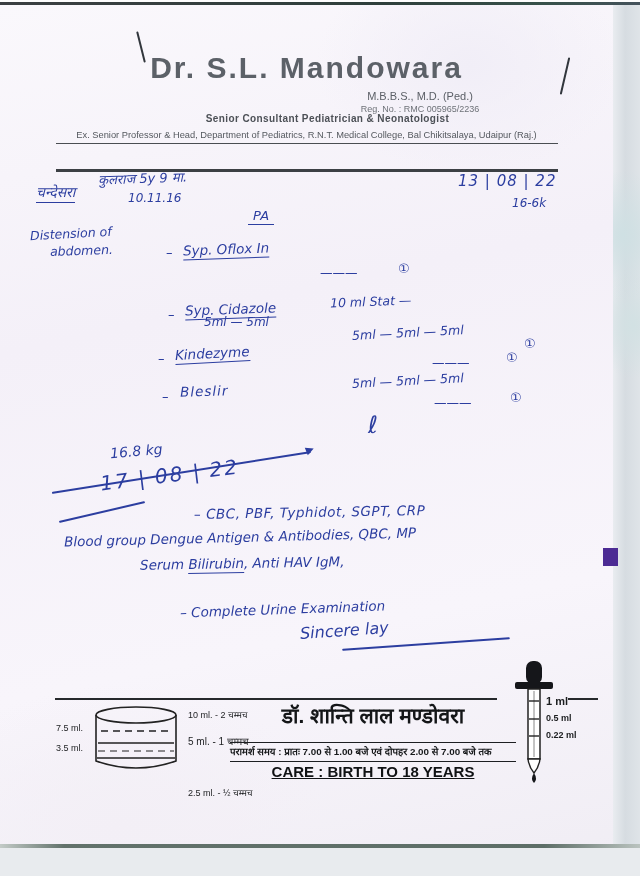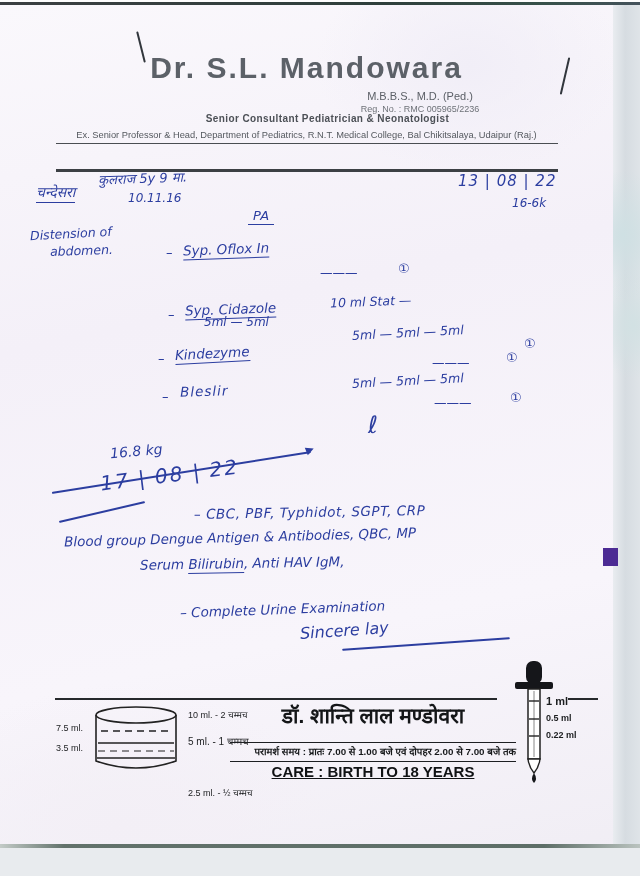--- a/index.html
+++ b/index.html
@@ -105,21 +105,21 @@
         <line x1="5" y1="53" x2="83" y2="53" stroke="#222" stroke-width="1.4"></line>
       </svg>
     </div>
     <div class="pr" style="top:718px;left:56px;font-size:9px;color:#1c1e20;">7.5 ml.</div>
     <div class="pr" style="top:738px;left:56px;font-size:9px;color:#1c1e20;">3.5 ml.</div>
     <div class="pr" style="top:703px;left:188px;font-size:9px;color:#1c1e20;">10 ml. - 2 चम्मच</div>
     <div class="pr" style="top:729px;left:188px;font-size:10px;color:#1c1e20;">5 ml. - 1 चम्मच</div>
     <div class="pr" style="top:741px;left:188px;font-size:9px;color:#1c1e20;margin-top:40px;">2.5 ml. - ½ चम्मच</div>
 
     <div class="pr" style="top:696px;left:232px;width:282px;text-align:center;font-size:21px;font-weight:bold;color:#141618;">डॉ. शान्ति लाल मण्डोवरा</div>
-    <div class="pr timing-box" style="top:737px;left:230px;width:286px;text-align:right;font-size:9.8px;font-weight:bold;color:#17191b;white-space:normal;">परामर्श समय : प्रातः 7.00 से 1.00 बजे  एवं  दोपहर 2.00 से 7.00 बजे तक</div>
+    <div class="pr timing-box" style="top:737px;left:230px;width:286px;text-align:left;font-size:9.8px;font-weight:bold;color:#17191b;white-space:normal;">परामर्श समय : प्रातः 7.00 से 1.00 बजे  एवं  दोपहर 2.00 से 7.00 बजे तक</div>
     <div class="pr" style="top:758px;left:232px;width:282px;text-align:center;font-size:15px;font-weight:bold;text-decoration:underline;color:#101214;">CARE : BIRTH TO 18 YEARS</div>
 
     <div style="position:absolute;top:656px;left:512px;">
       <svg width="48" height="126" viewBox="0 0 48 126">
         <rect x="14" y="0" width="16" height="23" rx="7" fill="#15161a"></rect>
         <rect x="3" y="21" width="38" height="7" rx="2" fill="#15161a"></rect>
         <rect x="16" y="28" width="12" height="70" fill="#ffffff" stroke="#222" stroke-width="1.5"></rect>
         <line x1="22" y1="30" x2="22" y2="96" stroke="#888" stroke-width="1"></line>
         <line x1="17" y1="40" x2="27" y2="40" stroke="#222" stroke-width="1.4"></line>
         <line x1="17" y1="58" x2="27" y2="58" stroke="#222" stroke-width="1.4"></line>

